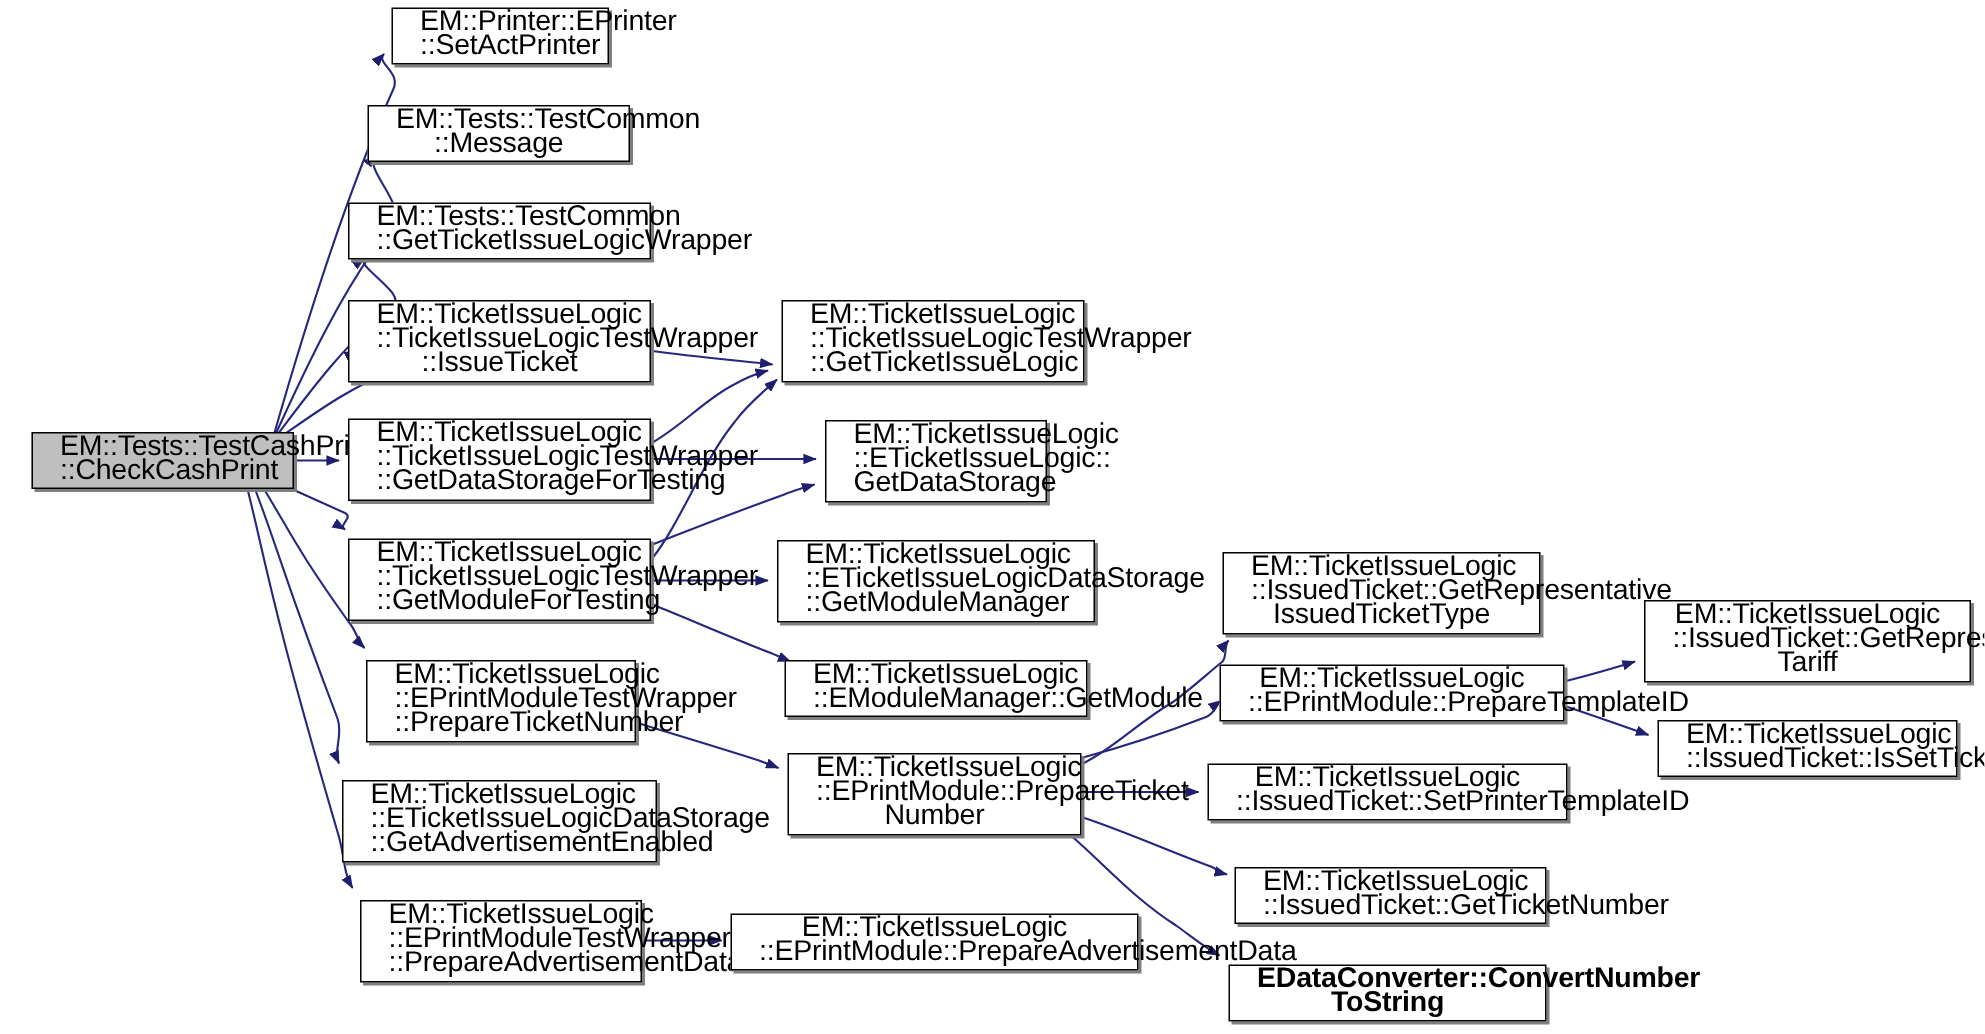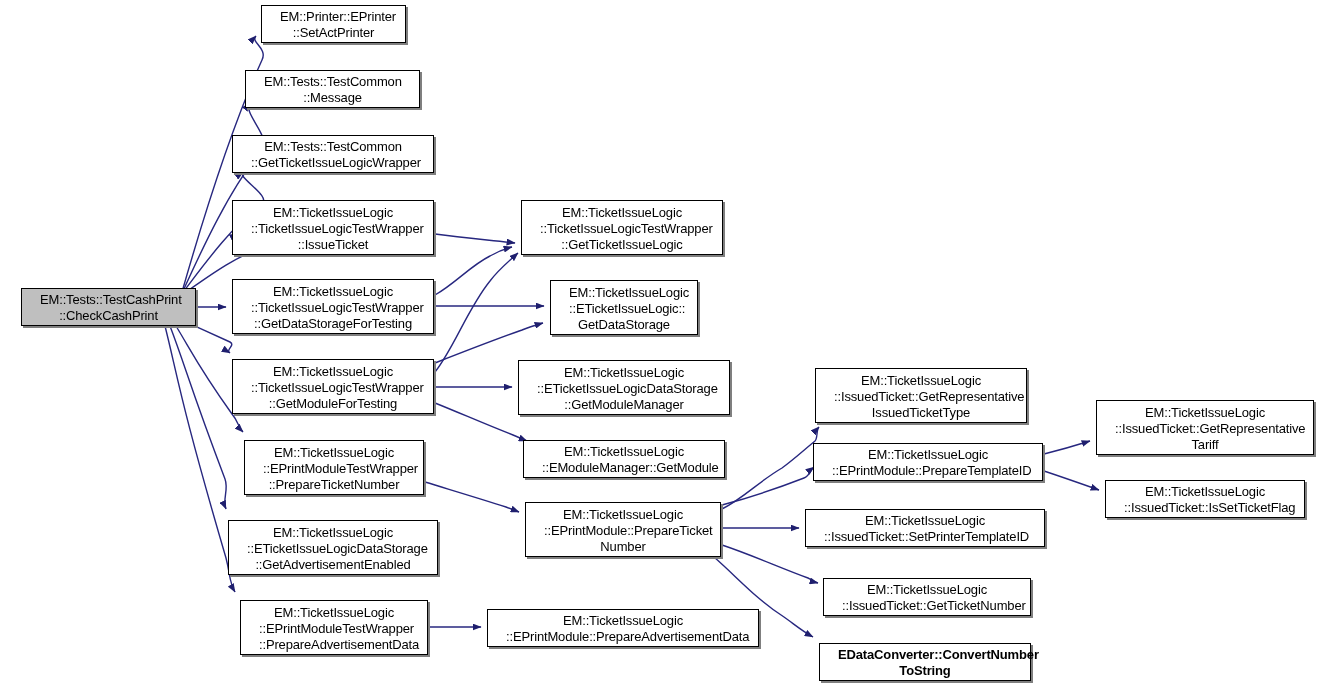--- a/index.html
+++ b/index.html
@@ -24,25 +24,25 @@
     height: 689px;
     pointer-events: none;
   }
   .node {
     position: absolute;
     box-sizing: border-box;
     border: 1px solid #000000;
     background: #ffffff;
     box-shadow: 2px 2px 0 0 #7f7f7f;
     display: flex;
-    align-items: flex-end;
+    align-items: flex-start;
     justify-content: center;
     text-align: center;
     color: #000000;
-    font-size: 13px;
+    font-size: 19px;
     line-height: 16px;
     letter-spacing: -0.15px;
     padding: 1px 18px;
     white-space: pre-line;
     z-index: 2;
   }
   .node.highlight {
     background: #bfbfbf;
   }
   .node-label {

